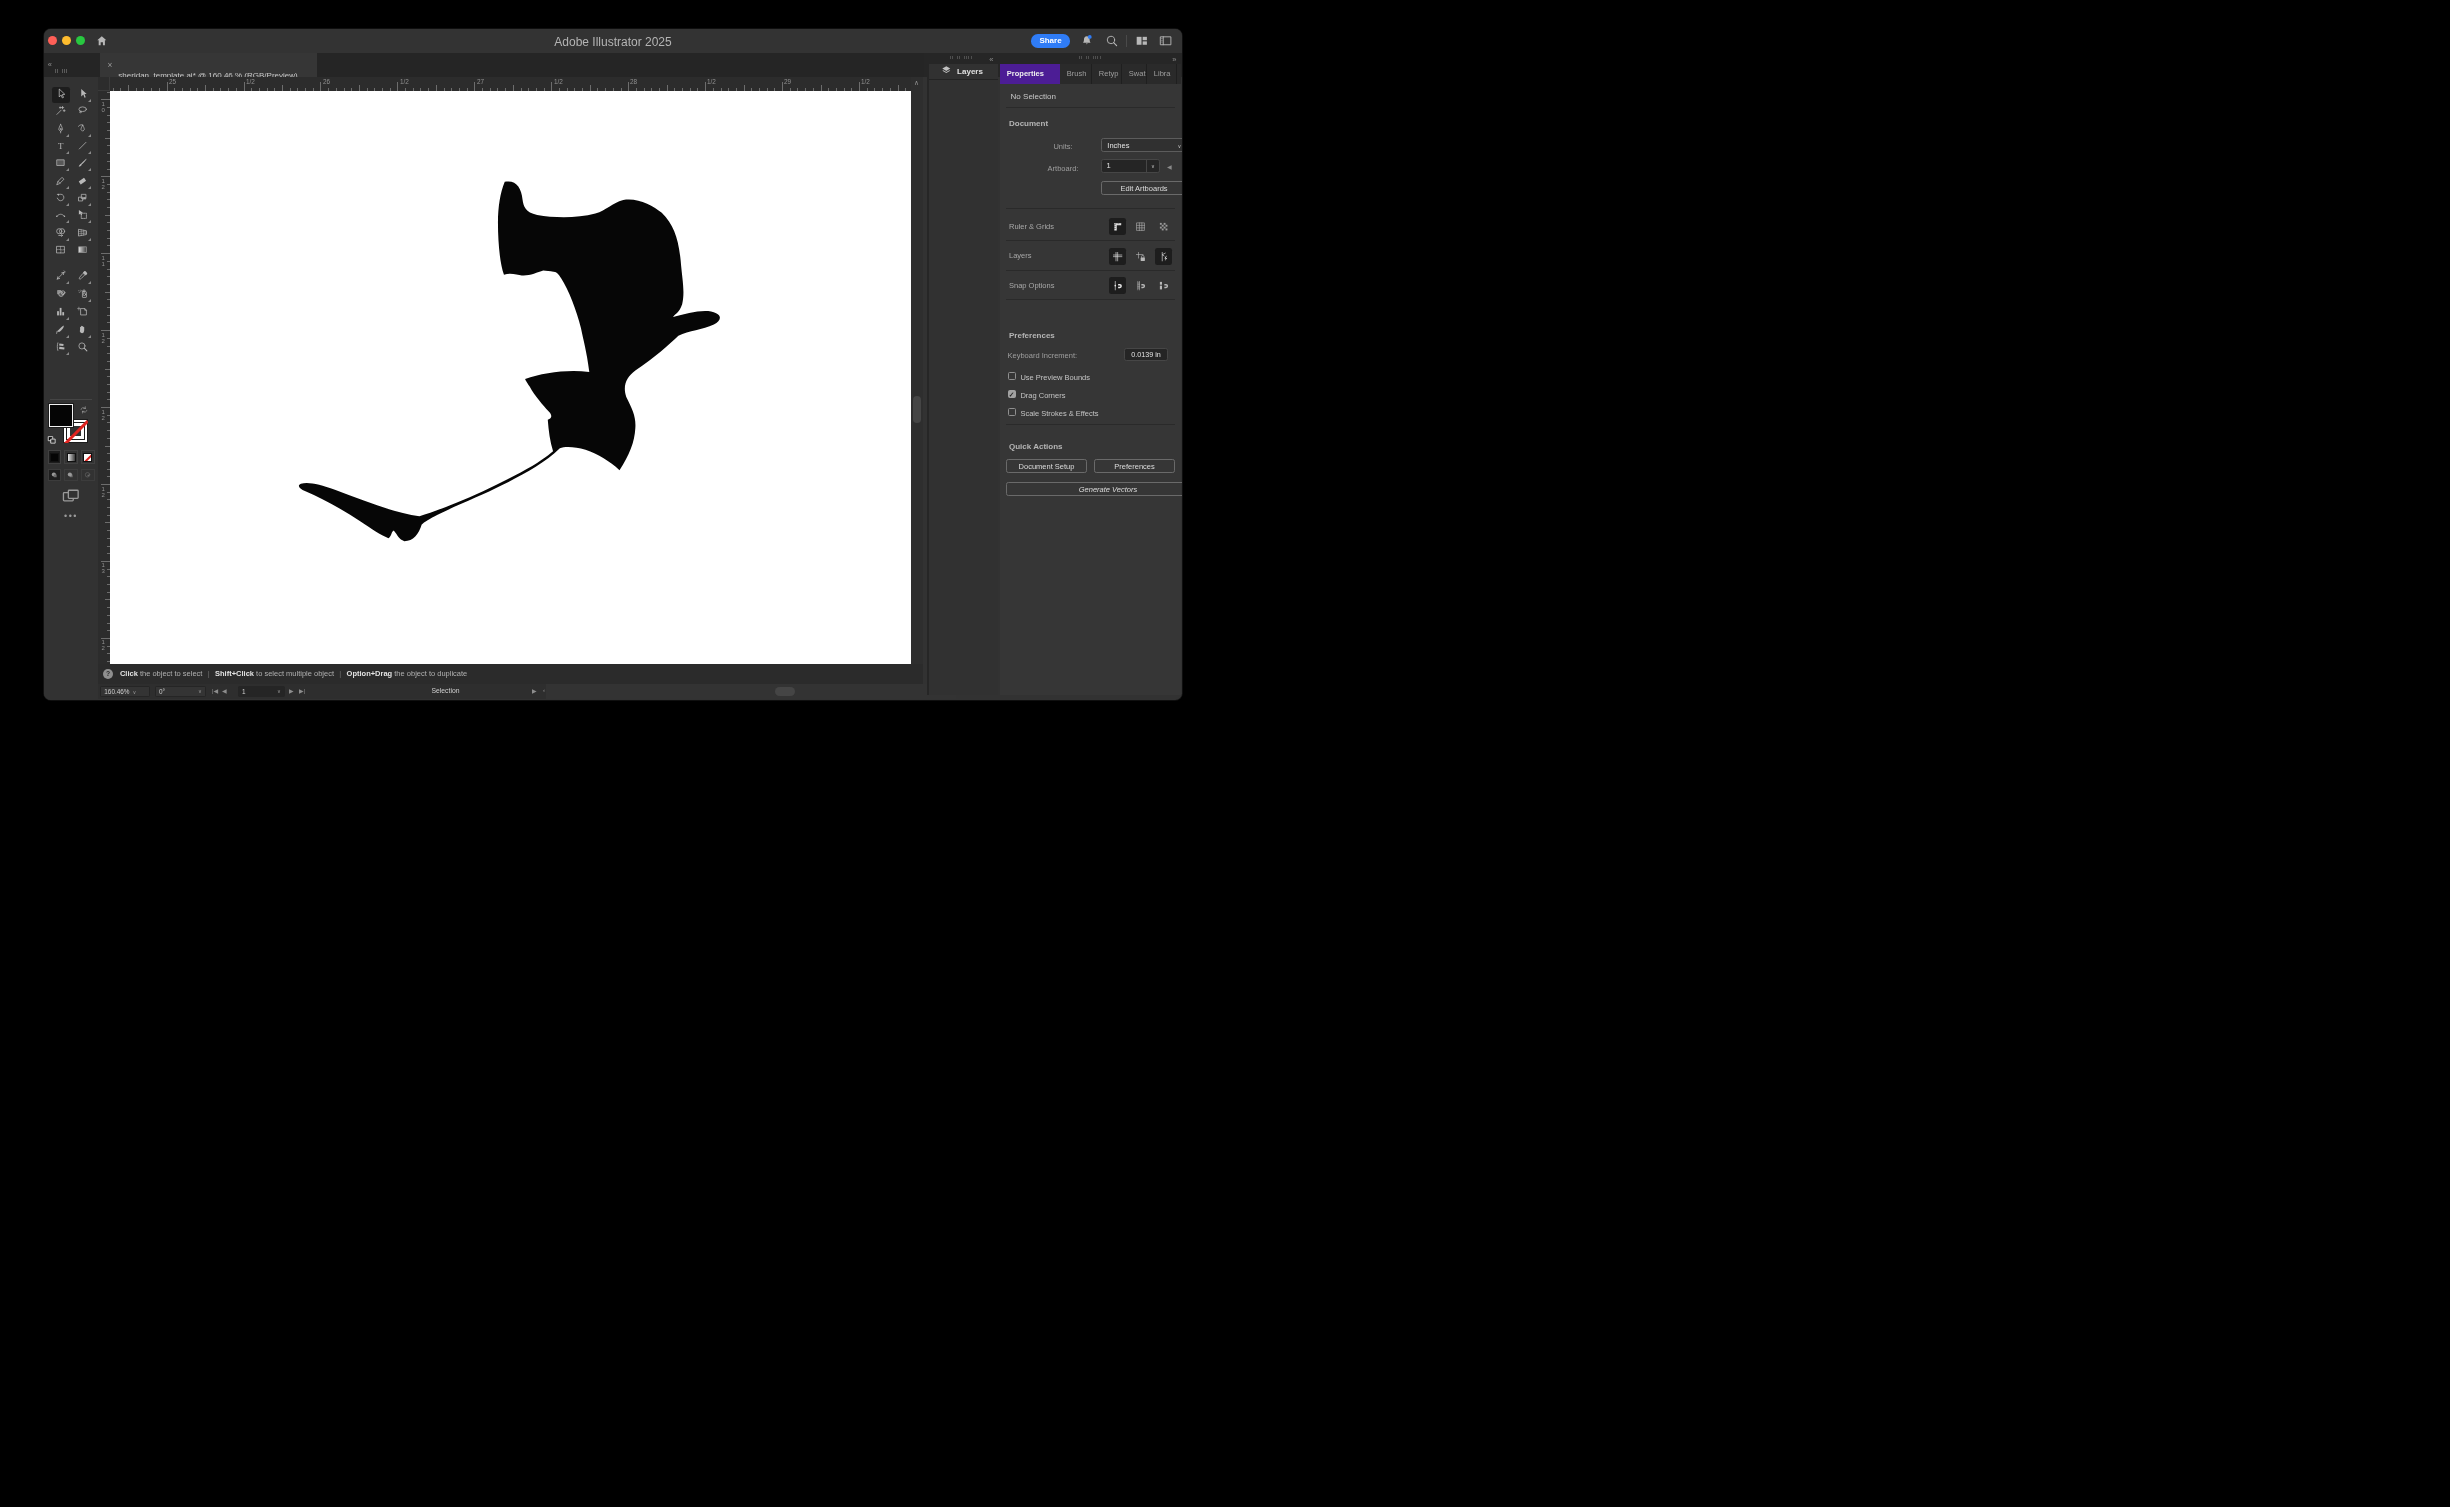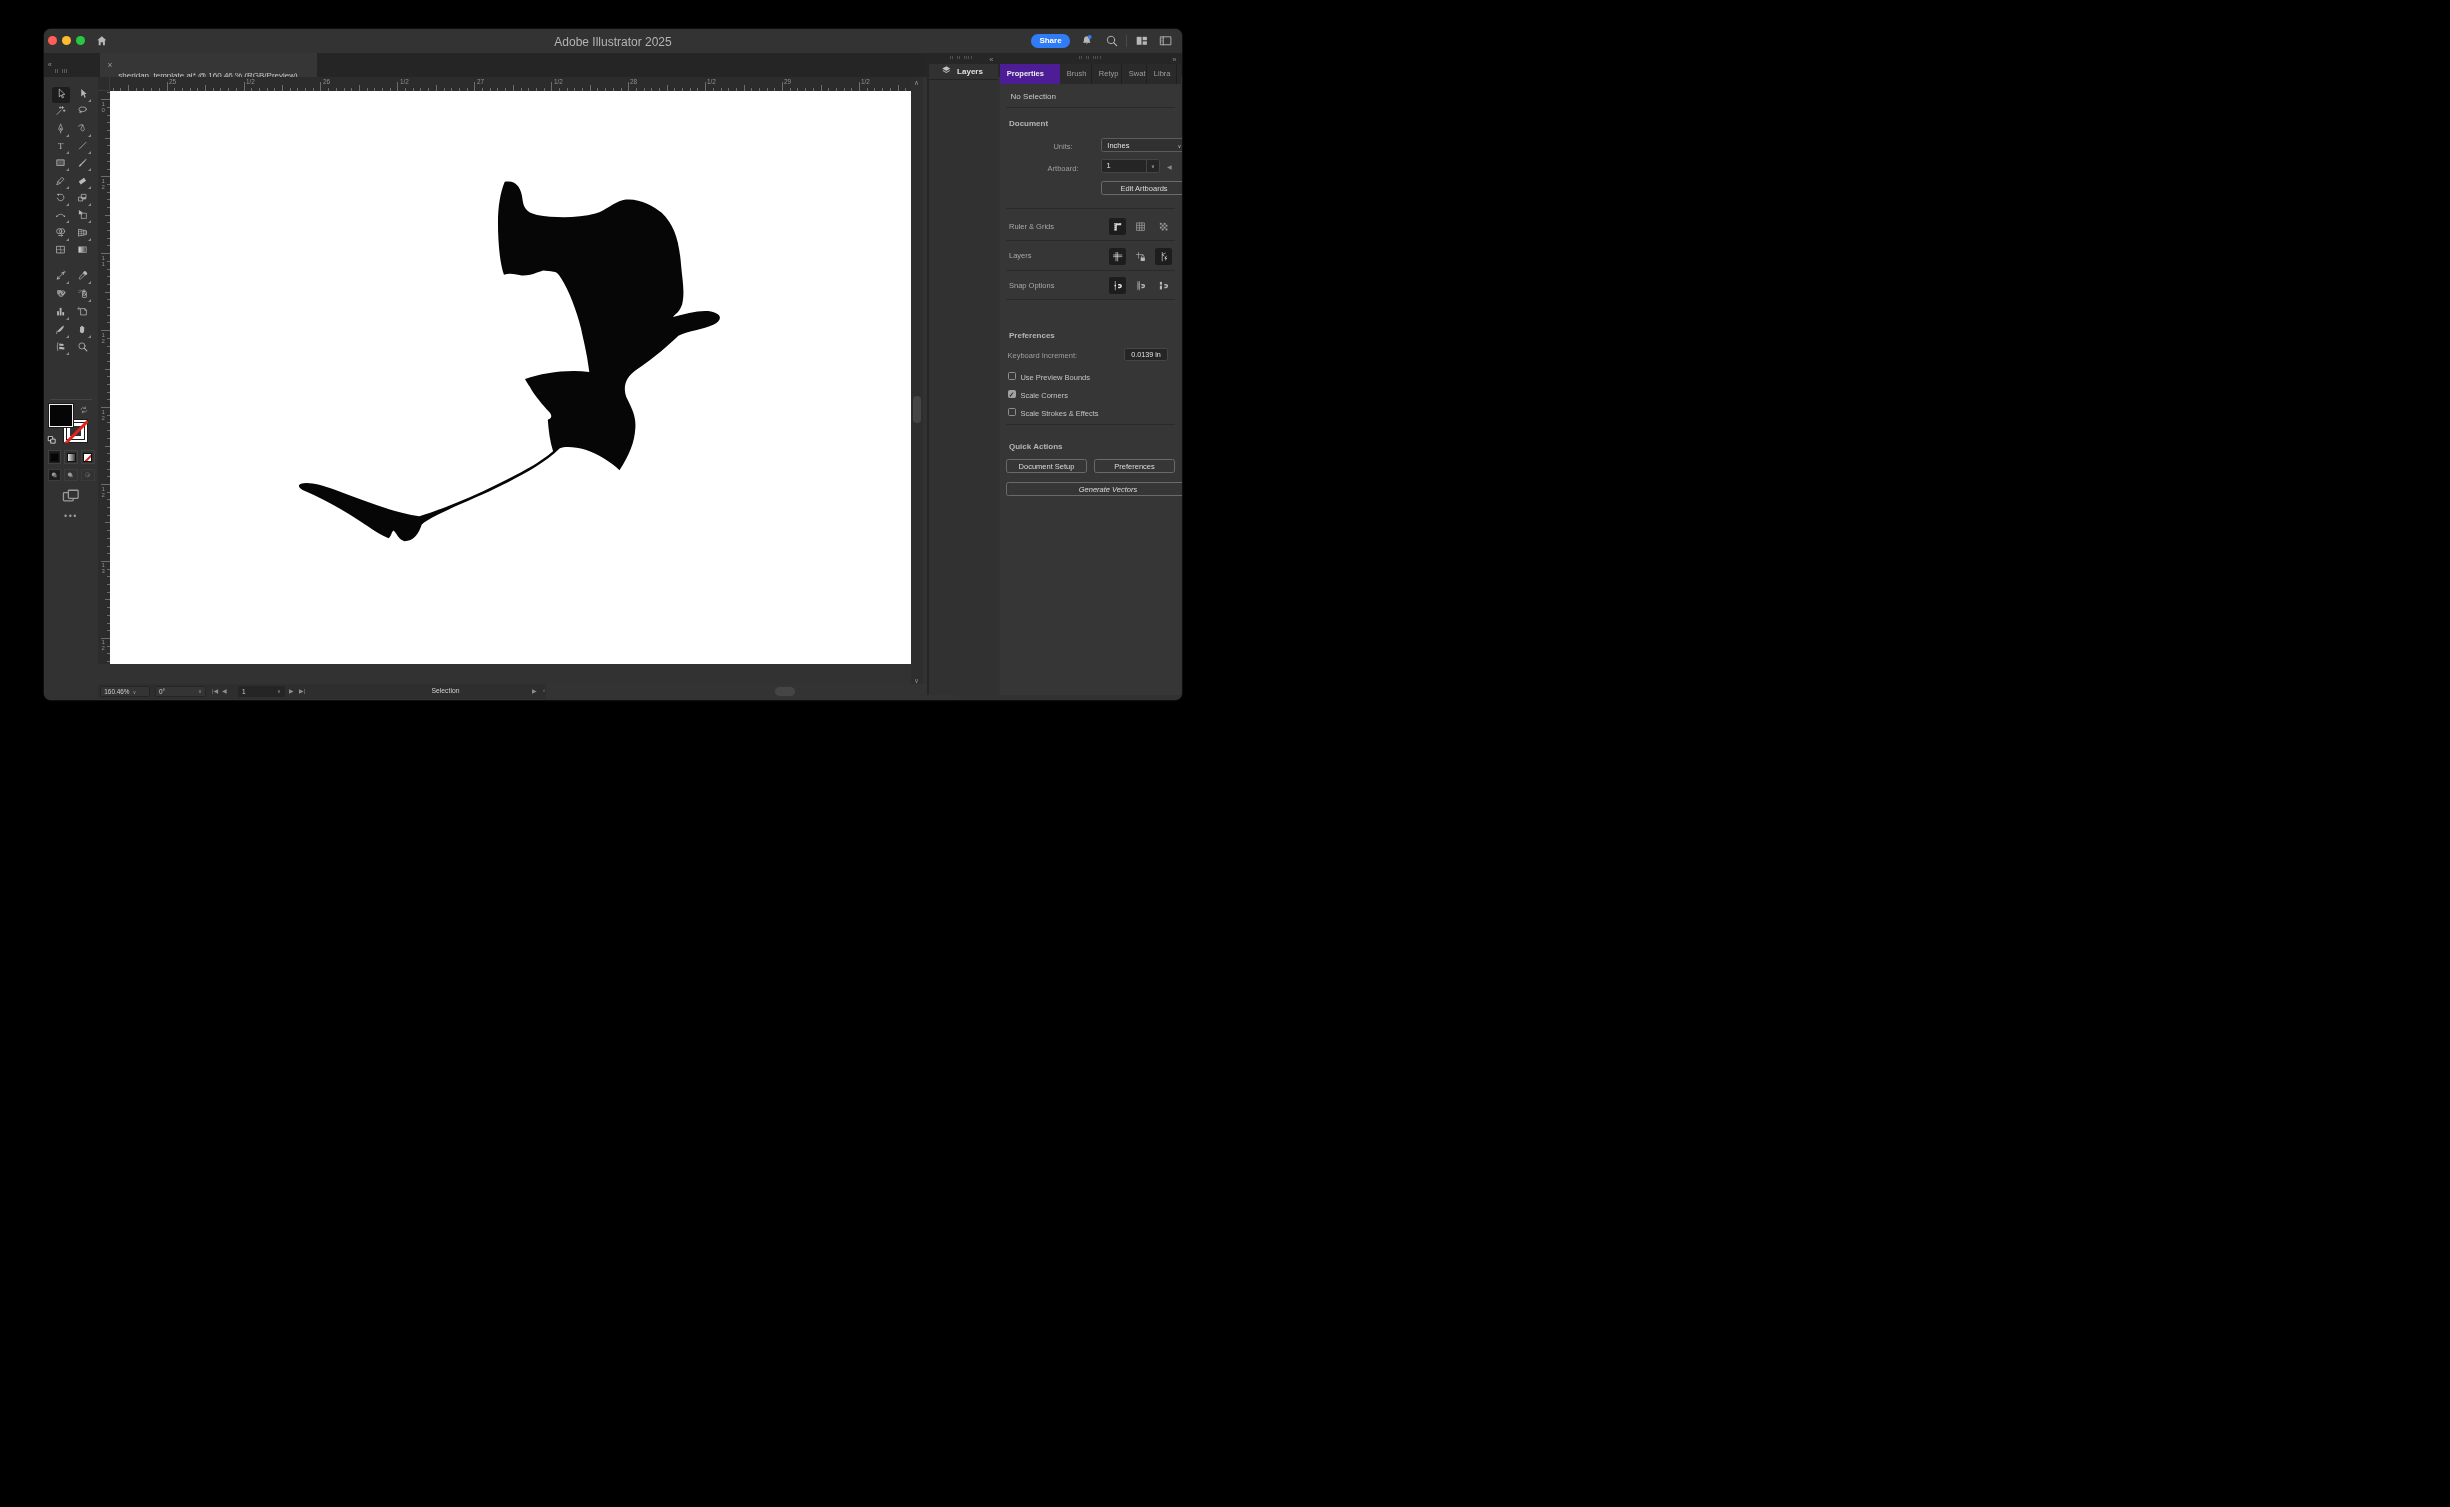--- a/index.html
+++ b/index.html
@@ -612,20 +612,24 @@
         <path fill="#060606" fill-rule="evenodd" d="M598 42 C628 36 642 58 645 88 C648 108 652 122 684 130 C730 138 790 139 838 126 C868 117 882 98 912 90 C950 83 990 105 1014 124 C1046 156 1058 192 1064 250 C1068 300 1076 332 1068 366 C1060 390 1048 392 1044 400 C1082 390 1132 376 1158 390 C1174 398 1170 410 1152 420 C1122 434 1086 436 1058 450 C1034 472 994 510 944 542 C920 560 910 582 920 612 C936 644 946 664 944 694 C942 732 928 766 902 806 C876 782 846 764 812 752 C786 744 758 742 744 748 C700 790 650 816 590 846 C540 872 472 898 420 924 C400 934 384 944 378 950 C370 976 356 994 332 994 C318 990 314 978 304 966 C296 970 300 980 290 986 C268 978 246 962 216 942 C166 908 112 880 70 862 C52 854 48 846 58 842 C78 836 108 844 148 858 C228 888 308 920 372 928 C398 920 430 908 470 892 C526 870 582 842 640 812 C686 788 712 768 726 756 C718 730 714 700 712 672 C724 668 724 660 714 650 C700 634 678 610 664 584 C656 572 652 566 652 564 C700 548 766 538 822 546 C815 490 806 460 800 430 C788 382 768 330 747 297 C742 288 735 279 727 280 C718 278 708 278 700 277 C684 282 662 292 643 290 C632 288 612 282 596 288 C586 262 580 208 580 150 C580 110 586 70 598 42 Z"></path>
       </svg>
     </div>
     <div class="vscroll">
       <span class="sarrow" style="top:2.3px">∧</span>
       <div class="vthumb"></div>
       <span class="sarrow" style="top:600px">∨</span>
       <span class="sarrow" style="top:611px">∨</span>
     </div>
 
+    <div class="hintbar">
+      <div class="qmark">?</div>
+      <div id="hint-text"><b>Click</b> the object to select<span class="sep">|</span><b>Shift+Click</b> to select multiple object<span class="sep">|</span><b>Option+Drag</b> the object to duplicate</div>
+    </div>
 
     <div class="controlsbar">
       <div class="sbox" style="left:2.3px;width:50px"><span>160.46%</span><span class="chev">∨</span></div>
       <div class="sbox" style="left:57px;width:51px"><span>0°</span><span class="chev" style="float:right">∨</span></div>
       <span class="sarr" style="left:114px">|◀</span>
       <span class="sarr" style="left:124px">◀</span>
       <div class="sbox" style="left:140px;width:47px;background:#252525"><span>1</span><span class="chev" style="float:right">∨</span></div>
       <span class="sarr" style="left:191px">▶</span>
       <span class="sarr" style="left:201px">▶|</span>
       <div class="seltext">Selection</div>
@@ -753,21 +757,21 @@
             <div class="psep" style="top: 215px;"></div>
           </div>
 
         <div class="phead" style="left:9px;top:247px">Preferences</div>
         <div class="plabel" style="left:7.5px;top:267px;width:112px;text-align:left">Keyboard Increment:</div>
         <div class="pinput" style="left:124px;top:264px;width:44px">0.0139 in</div>
         <div id="pref-checks">
             <div class="cbox" style="left: 7.5px; top: 288px;"></div>
             <div class="cblabel" style="left: 20.4px; top: 289px;">Use Preview Bounds</div>
             <div class="cbox checked" style="left: 7.5px; top: 306px;">✓</div>
-            <div class="cblabel" style="left: 20.4px; top: 307px;">Scale Corners</div>
+            <div class="cblabel" style="left: 20.4px; top: 307px;">Drag Corners</div>
             <div class="cbox" style="left: 7.5px; top: 324px;"></div>
             <div class="cblabel" style="left: 20.4px; top: 325px;">Scale Strokes &amp; Effects</div>
           </div>
         <div class="psep" style="top:340px"></div>
 
         <div class="phead" style="left:9px;top:358px">Quick Actions</div>
         <div id="qa-buttons">
             <div class="pbtn" style="left: 6px; top: 375px; width: 81px;">Document Setup</div>
             <div class="pbtn" style="left: 94px; top: 375px; width: 81px;">Preferences</div>
             <div class="pbtn" style="left: 6px; top: 398px; width: 204px; font-style: italic;">Generate Vectors</div>

